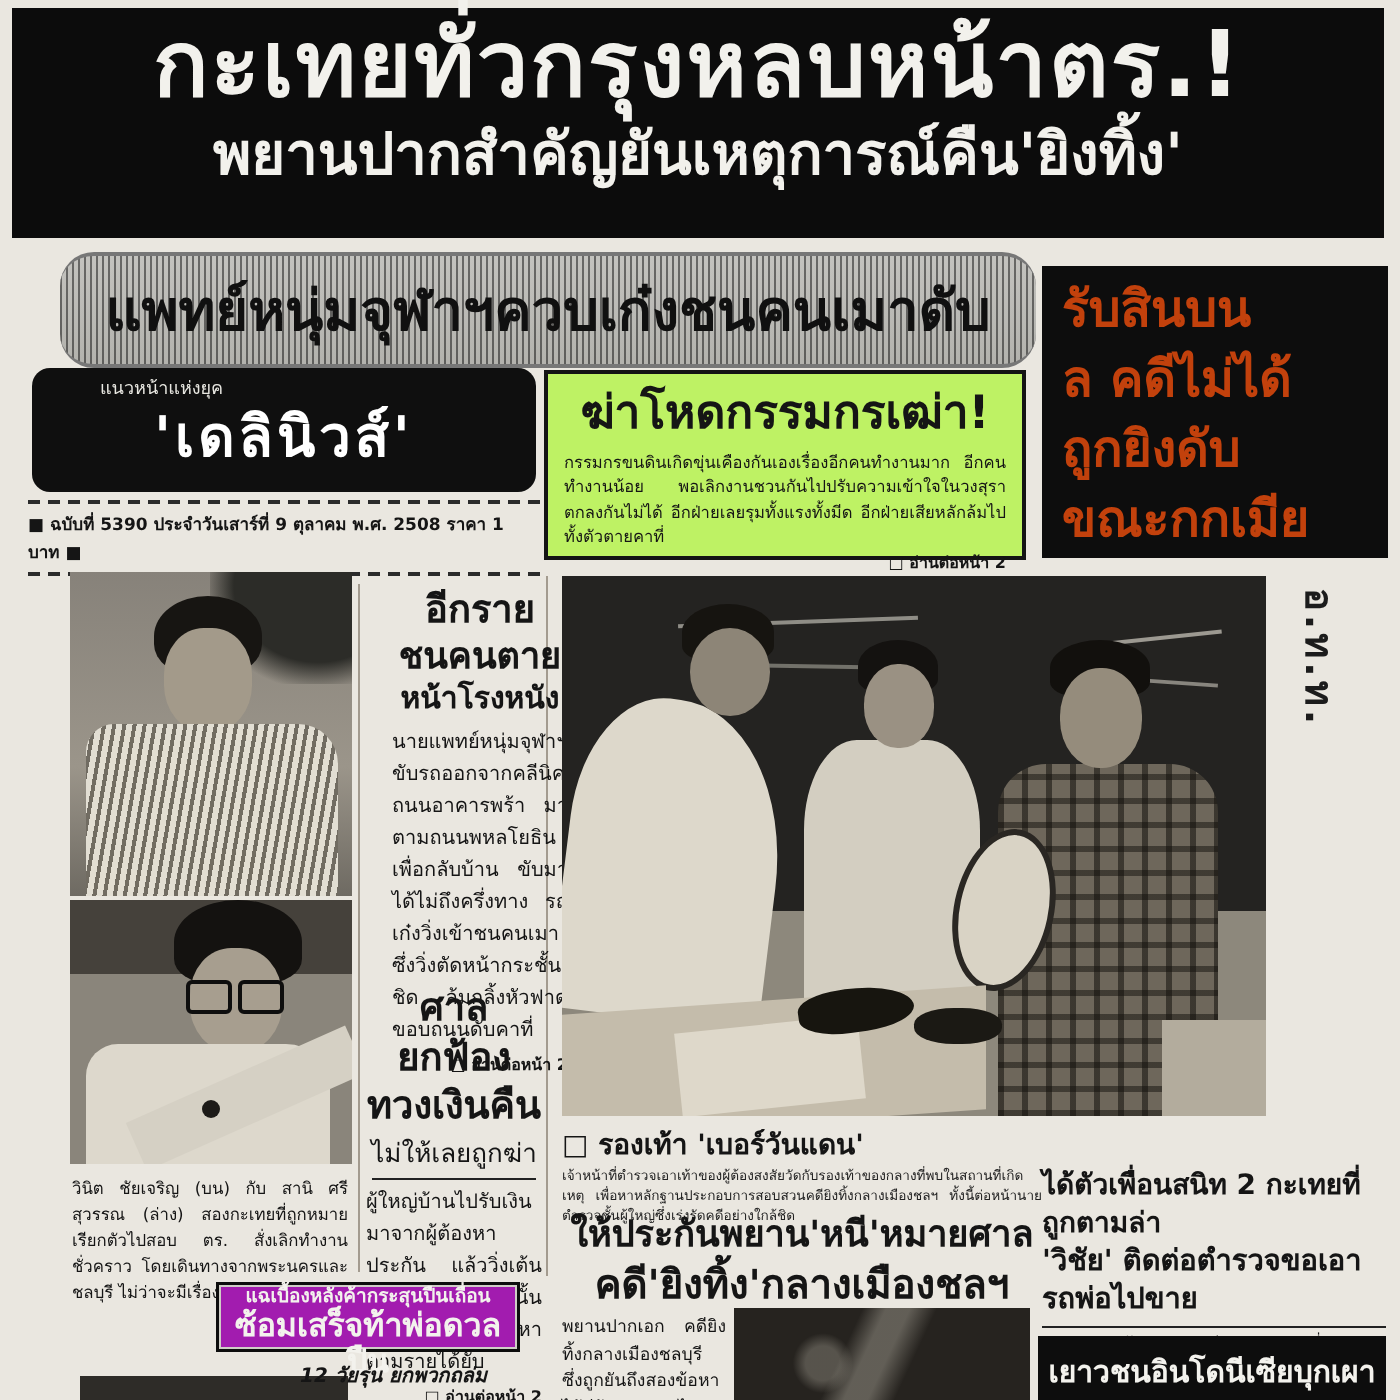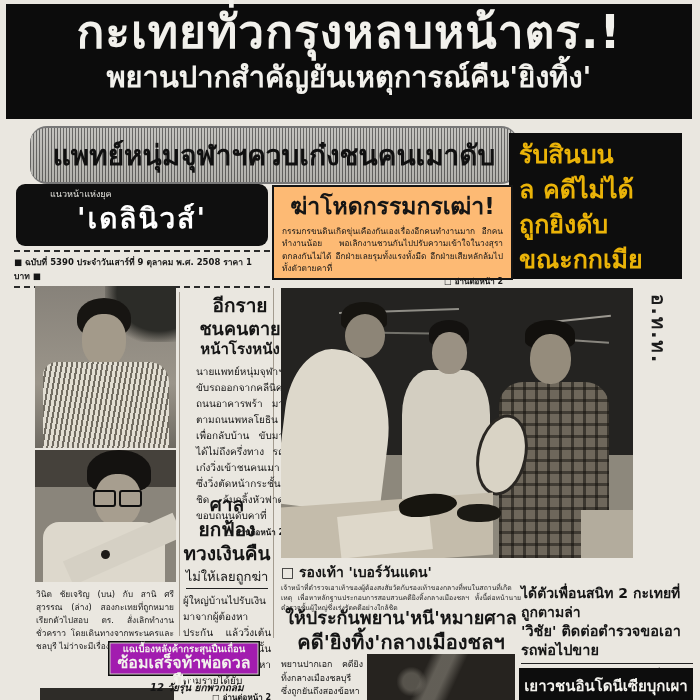--- a/index.html
+++ b/index.html
@@ -11,33 +11,33 @@
   #headline-top{left:6px;top:4px;width:686px;height:115px;background:#0c0c0c;color:#f2f1ec;text-align:center;}
   #headline-top .l1{font-size:46px;font-weight:bold;line-height:1.2;letter-spacing:1px;margin-top:1px;}
   #headline-top .l2{font-size:29px;font-weight:bold;line-height:1.2;}
 
   
   #banner-doctor{left:30px;top:126px;width:488px;height:54px;display:flex;align-items:center;justify-content:center;
     background-image:repeating-linear-gradient(90deg,rgba(35,35,35,.55) 0 1px,rgba(215,215,210,.25) 1px 3px),linear-gradient(#bdbcb8,#a7a6a1);
     font-size:28px;font-weight:bold;color:#101010;border-top:2px solid #777;border-bottom:2px solid #777;border-radius:17px;}
 
   
-  #box-bribe{left:509px;top:133px;width:173px;height:146px;background:#0d0d0d;color:#eab308;
+  #box-bribe{left:521px;top:133px;width:173px;height:146px;background:#0d0d0d;color:#c2410c;
     font-weight:bold;font-size:25px;line-height:1.4;padding:4px 0 0 10px;box-sizing:border-box;}
 
   
   #masthead{left:16px;top:184px;width:252px;height:62px;background:#0f0f0f;border-radius:9px;}
   #masthead .tagline{position:absolute;left:34px;top:3px;font-size:9px;color:#e9e8e2;}
   #masthead .logo{position:absolute;left:0;top:12px;width:100%;text-align:center;font-size:28px;font-weight:bold;
     color:#ffffff;letter-spacing:2px;}
   #issue-line{left:14px;top:250px;width:256px;border-top:2px dashed #2b2b2b;border-bottom:2px dashed #2b2b2b;
     padding:3px 0;font-size:8.5px;font-weight:bold;text-align:left;}
 
   
-  #box-murder{left:272px;top:185px;width:241px;height:95px;border:2px solid #141414;background:#fdba74;box-sizing:border-box;}
+  #box-murder{left:272px;top:185px;width:241px;height:95px;border:2px solid #141414;background:#bef264;box-sizing:border-box;}
   #box-murder .h{font-size:23px;font-weight:bold;text-align:center;margin-top:1px;}
   #box-murder .b{font-size:8.3px;line-height:1.5;padding:1px 8px 0 8px;text-align:justify;}
   #box-murder .m{font-size:8px;font-weight:bold;text-align:right;padding-right:8px;}
 
   
   .photo{overflow:hidden;}
   #photo1{left:35px;top:286px;width:141px;height:162px;background:linear-gradient(180deg,#87827a 0%,#9b958a 60%,#6e6a62 100%);}
   #photo1 .foliage{position:absolute;left:70px;top:-14px;width:90px;height:70px;
     background:radial-gradient(ellipse at 60% 30%,#2c2c28 0 55%,transparent 75%);}
   #photo1 .hair{position:absolute;left:42px;top:12px;width:54px;height:40px;background:#171512;border-radius:50% 50% 40% 40%;}

